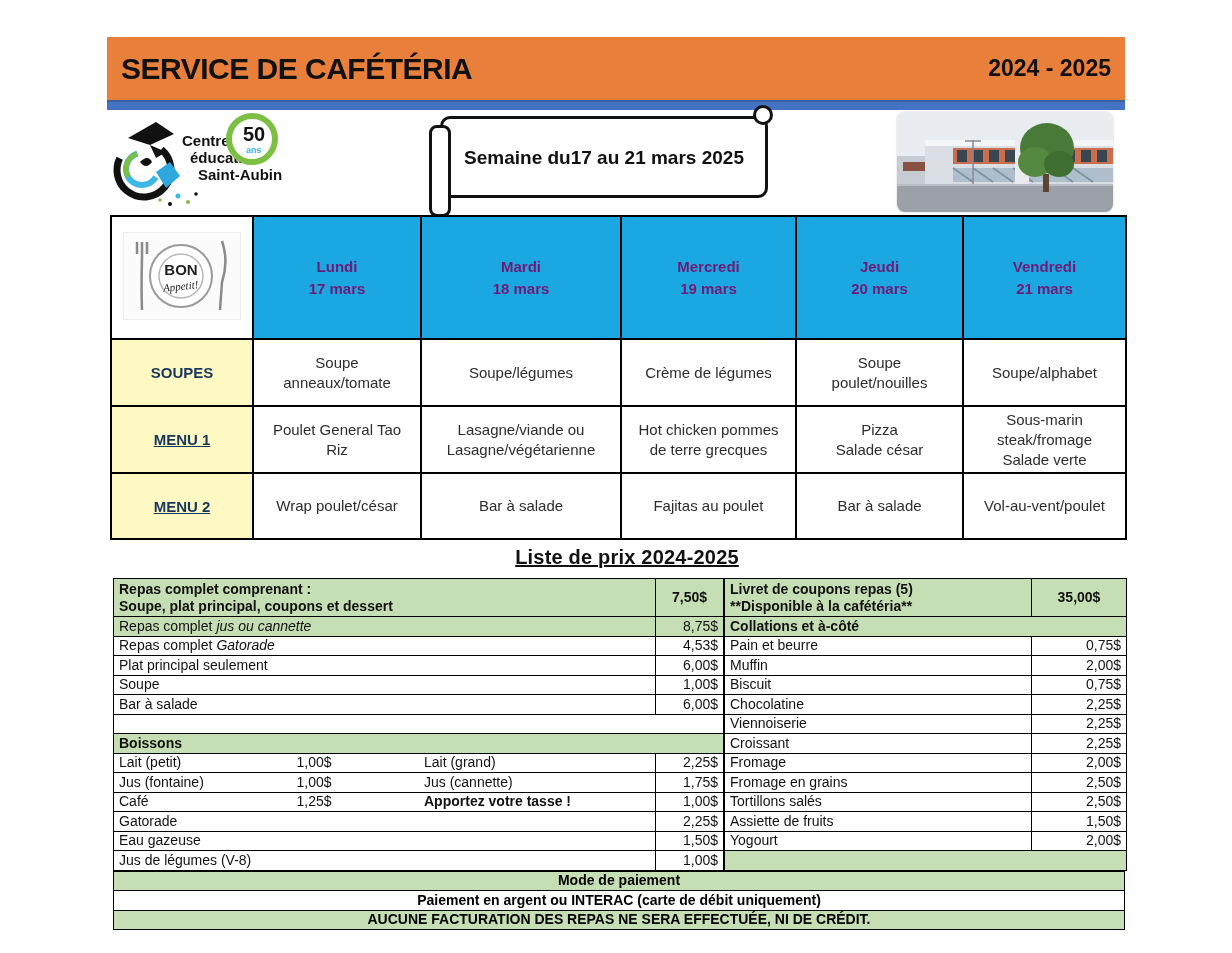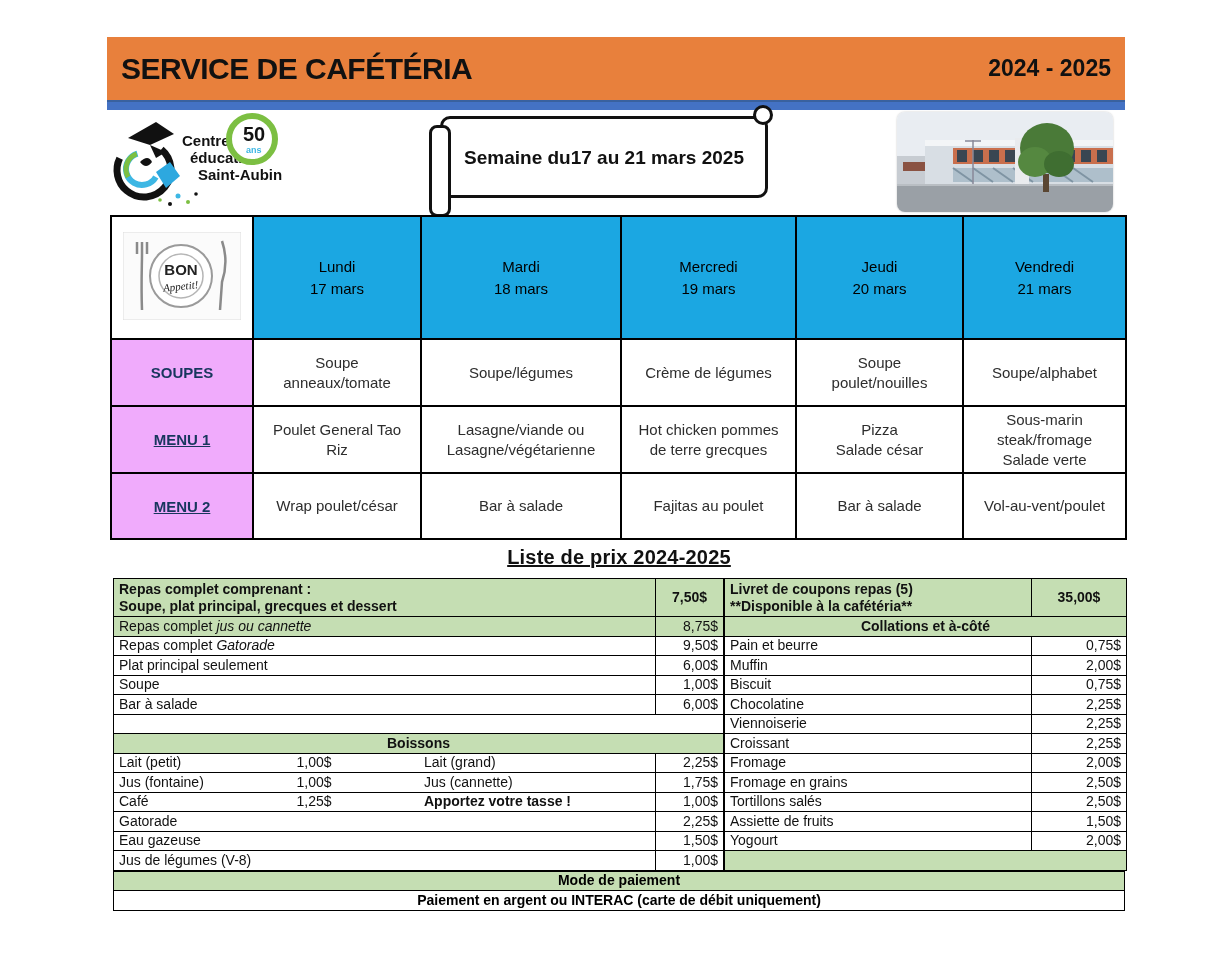--- a/index.html
+++ b/index.html
@@ -35,39 +35,39 @@
 
   
   .photo { position:absolute; left:897px; top:112px; width:216px; height:100px;
     border-radius:8px; overflow:hidden; box-shadow:0 0 2px rgba(0,0,0,.25); }
 
   
   table { border-collapse:collapse; }
   .menu-table { position:absolute; left:110px; top:215px; width:1015px; table-layout:fixed; }
   .menu-table td { border:2px solid #000; text-align:center; vertical-align:middle; }
   .menu-table .blue { background:#1BA7E2; }
-  .menu-table .day-name, .menu-table .day-date { font-weight:normal; color:#000000; font-size:15px; line-height:22px; }
-  .menu-table .row-label { font-weight:bold; color:#17365D; font-size:15px; background:#f0abfc;text-align:center; }
+  .menu-table .day-name, .menu-table .day-date { font-weight:bold; color:#701a75; font-size:15px; line-height:22px; }
+  .menu-table .row-label { font-weight:bold; color:#17365D; font-size:15px; background:#fef9c3;text-align:center; }
   .menu-table .u { text-decoration:underline; }
   .menu-table .mcell { font-size:15px; color:#2d2d2d; white-space:pre-line; line-height:20px; background:#fff; }
   .plate-cell { background:#fff; }
 
   
-  .price-title { position:absolute; left:113px; top:546px; width:1012px; text-align:center; }
+  .price-title { position:absolute; left:121px; top:546px; width:1012px; text-align:center; }
   .price-title span { font-size:20px; font-weight:bold; color:#111; text-decoration:underline; letter-spacing:0.2px; }
 
   .price-wrap { position:absolute; left:113px; top:578px; width:1012px; }
   .pt-row { display:flex; }
   .pt { table-layout:fixed; }
   .pt td { border:1px solid #000; font-size:14px; color:#111; padding:0 5px; vertical-align:middle; height:19.5px; line-height:17px; }
   .pt-left { width:610px;padding-left:41px; }
   .pt-right { width:402px; }
   .g  { background:#C5DEB3; }
   .b  { font-weight:bold; }
-  .ctr{ text-align:center; }
+  .ctr{ }
   .pr { text-align:right; padding-right:6px; }
   .pc { text-align:center; }
   .h2 td { height:38px; }
   .it { font-style:italic; margin-left:4px; }
   .bz { display:flex; align-items:center; }
   .bz1 { width:145px; }
   .bz2 { width:100px; text-align:center; }
   .bz3 { flex:1; padding-left:60px; }
   .foot { width:1012px; }
   .foot td { border:1px solid #000; height:19.5px; font-size:14px; font-weight:bold; text-align:center; line-height:17px; }
@@ -233,31 +233,31 @@
 
       <table class="pt pt-left">
         <colgroup>
             <col style="width:542px">
             <col style="width:68px">
           </colgroup>
         <tbody>
             <tr class="h2 g">
           <td class="b">
             <div>Repas complet comprenant :</div>
-            <div>Soupe, plat principal, grecques et dessert</div>
+            <div>Soupe, plat principal, coupons et dessert</div>
           </td>
           <td class="b pc">7,50$</td>
         </tr>
         <tr class="g">
               <td><span>Repas complet</span><span class="it">jus ou cannette</span></td>
               <td class="pr">8,75$</td>
             </tr>
         <tr>
               <td><span>Repas complet</span><span class="it">Gatorade</span></td>
-              <td class="pr">9,50$</td>
+              <td class="pr">4,53$</td>
             </tr>
         <tr>
               <td>Plat principal seulement</td>
               <td class="pr">6,00$</td>
             </tr>
         <tr>
               <td>Soupe</td>
               <td class="pr">1,00$</td>
             </tr>
         <tr>
@@ -383,17 +383,20 @@
     </div>
 
     <table class="foot">
       <tbody>
           <tr class="g">
             <td>Mode de paiement</td>
           </tr>
       <tr>
             <td>Paiement en argent ou INTERAC (carte de débit uniquement)</td>
           </tr>
+      <tr class="g">
+            <td>AUCUNE FACTURATION DES REPAS NE SERA EFFECTUÉE, NI DE CRÉDIT.</td>
+          </tr>
     </tbody>
       </table>
   </div>
 
 </div>
 
 </body></html>

